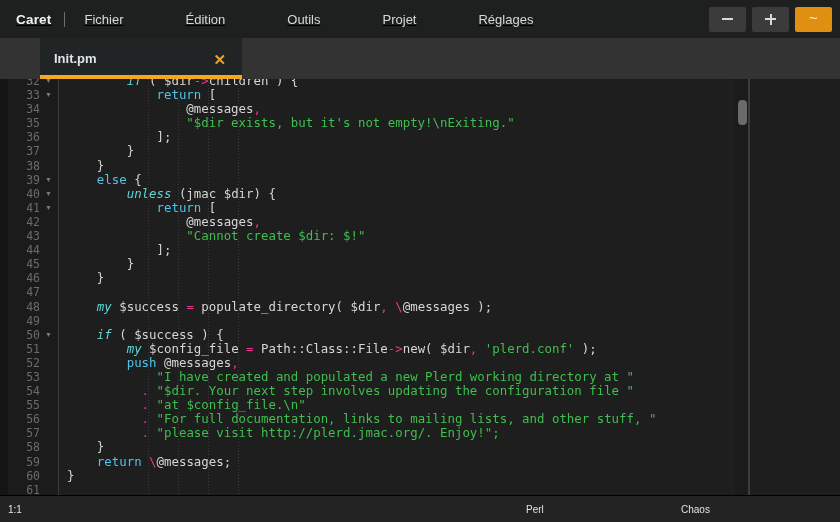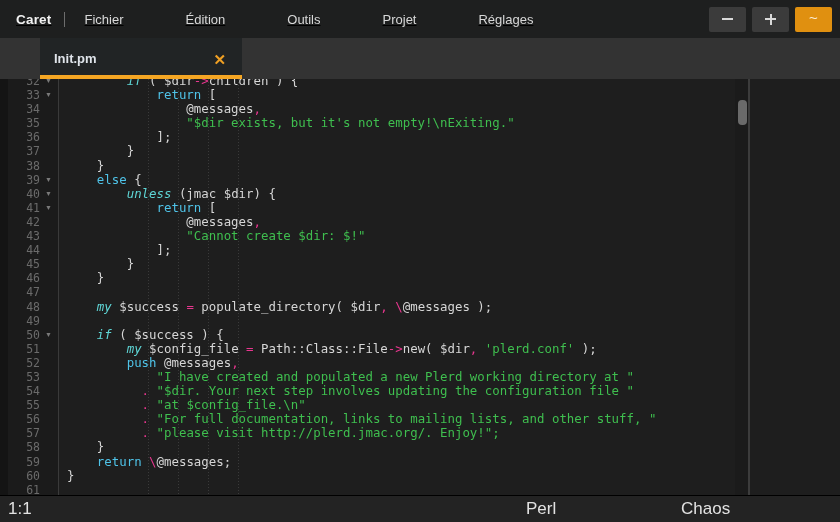--- a/index.html
+++ b/index.html
@@ -111,21 +111,21 @@
 
   
   .vscroll{position:absolute;right:0;top:0;width:15px;height:417px;background:#1b1b1b;}
   .vthumb{position:absolute;left:3px;top:21px;width:9px;height:25px;background:#6a6a6a;border-radius:4px;}
   .edge-right{position:absolute;right:0;top:0;width:2px;height:417px;background:#3c3c3c;}
 
   
   .statusbar{
     position:absolute;left:0;bottom:0;width:840px;height:26px;
     background:#232323;border-top:1px solid #000;
-    color:#e2e2e2;font-size:17px;text-align:center;
+    color:#e2e2e2;font-size:10px;text-align:center;
   }
   .st{position:absolute;top:50%;transform:translateY(-50%);white-space:nowrap;}
   .st-pos{left:8px;}
   .st-lang{left:526px;}
   .st-theme{left:681px;}
 </style>
 </head>
 <body>
 
 <div id="app">

